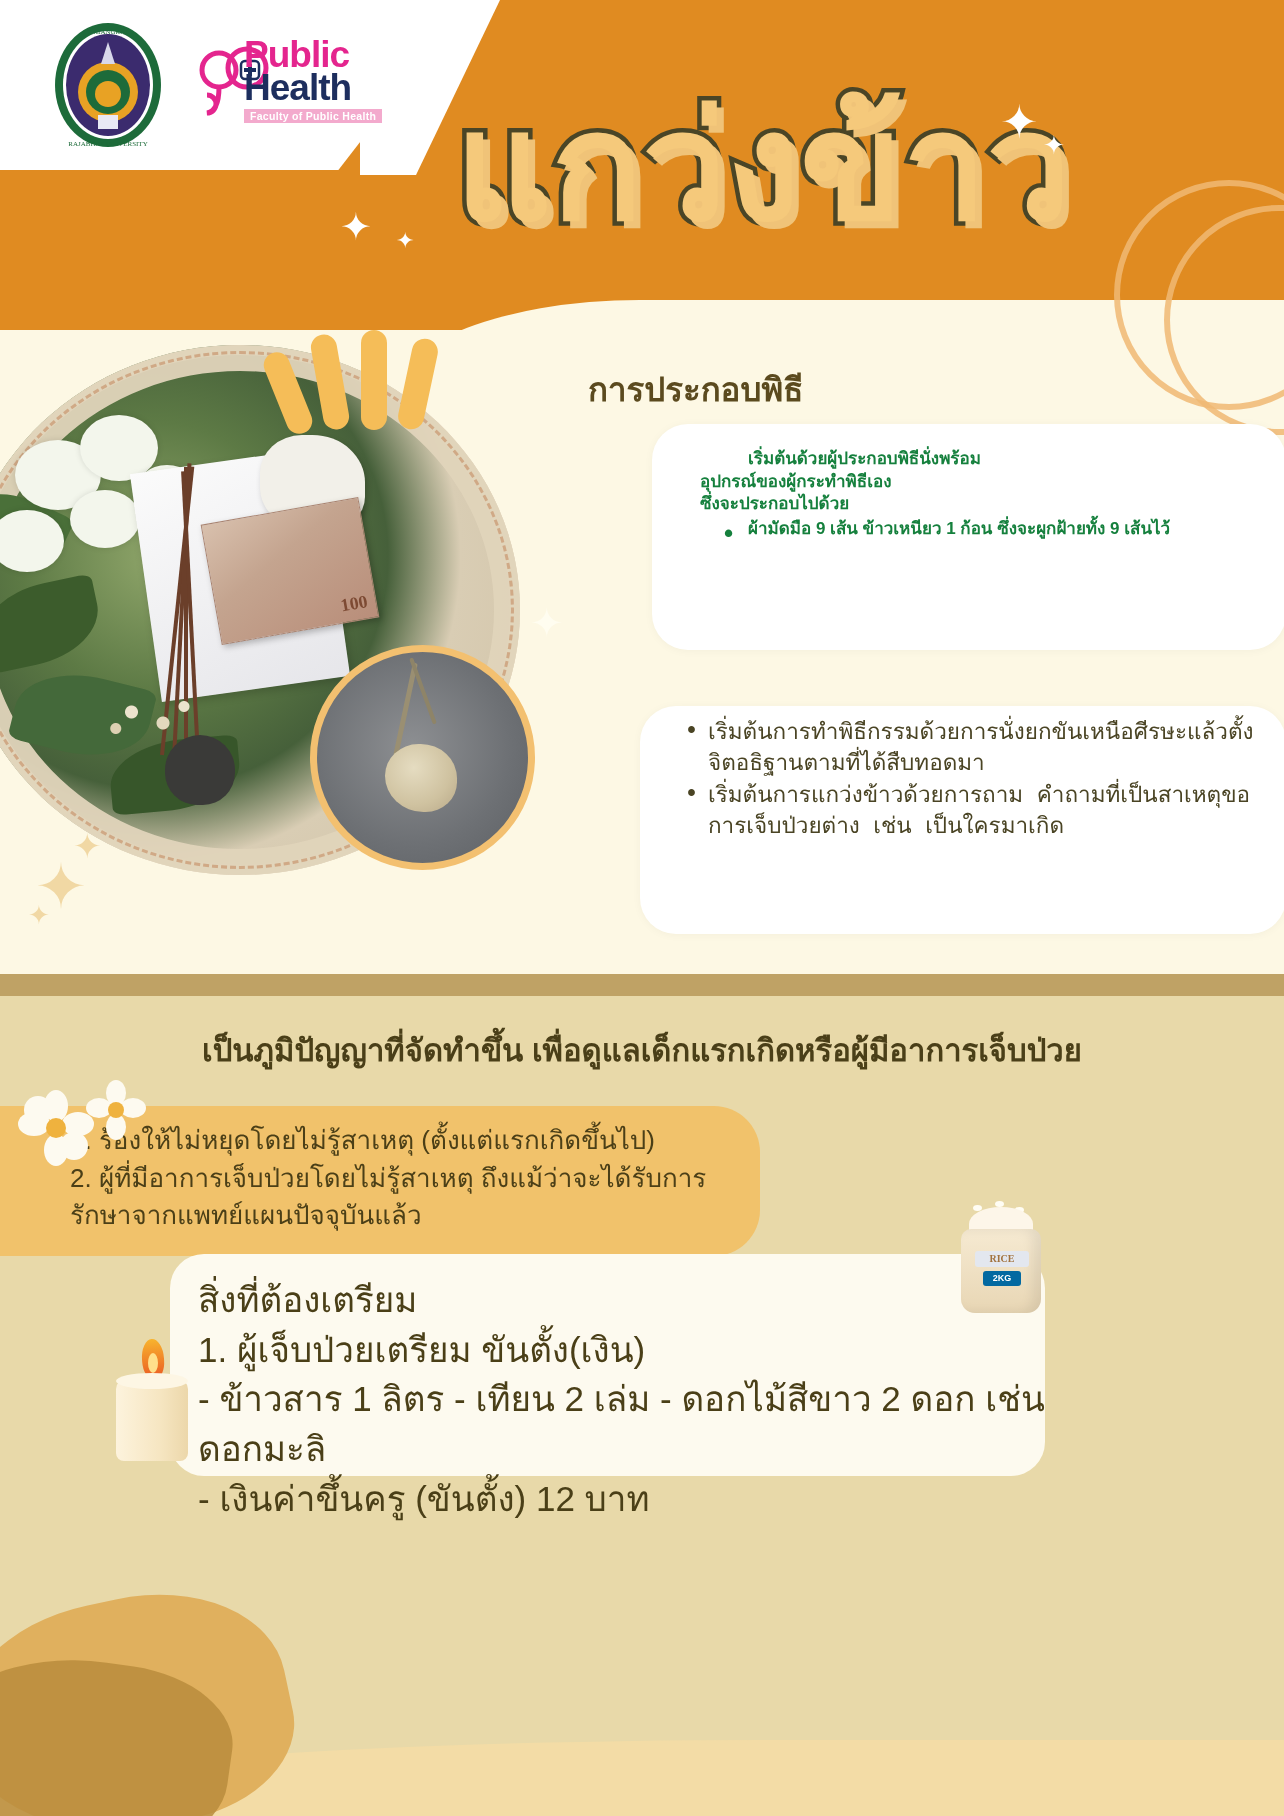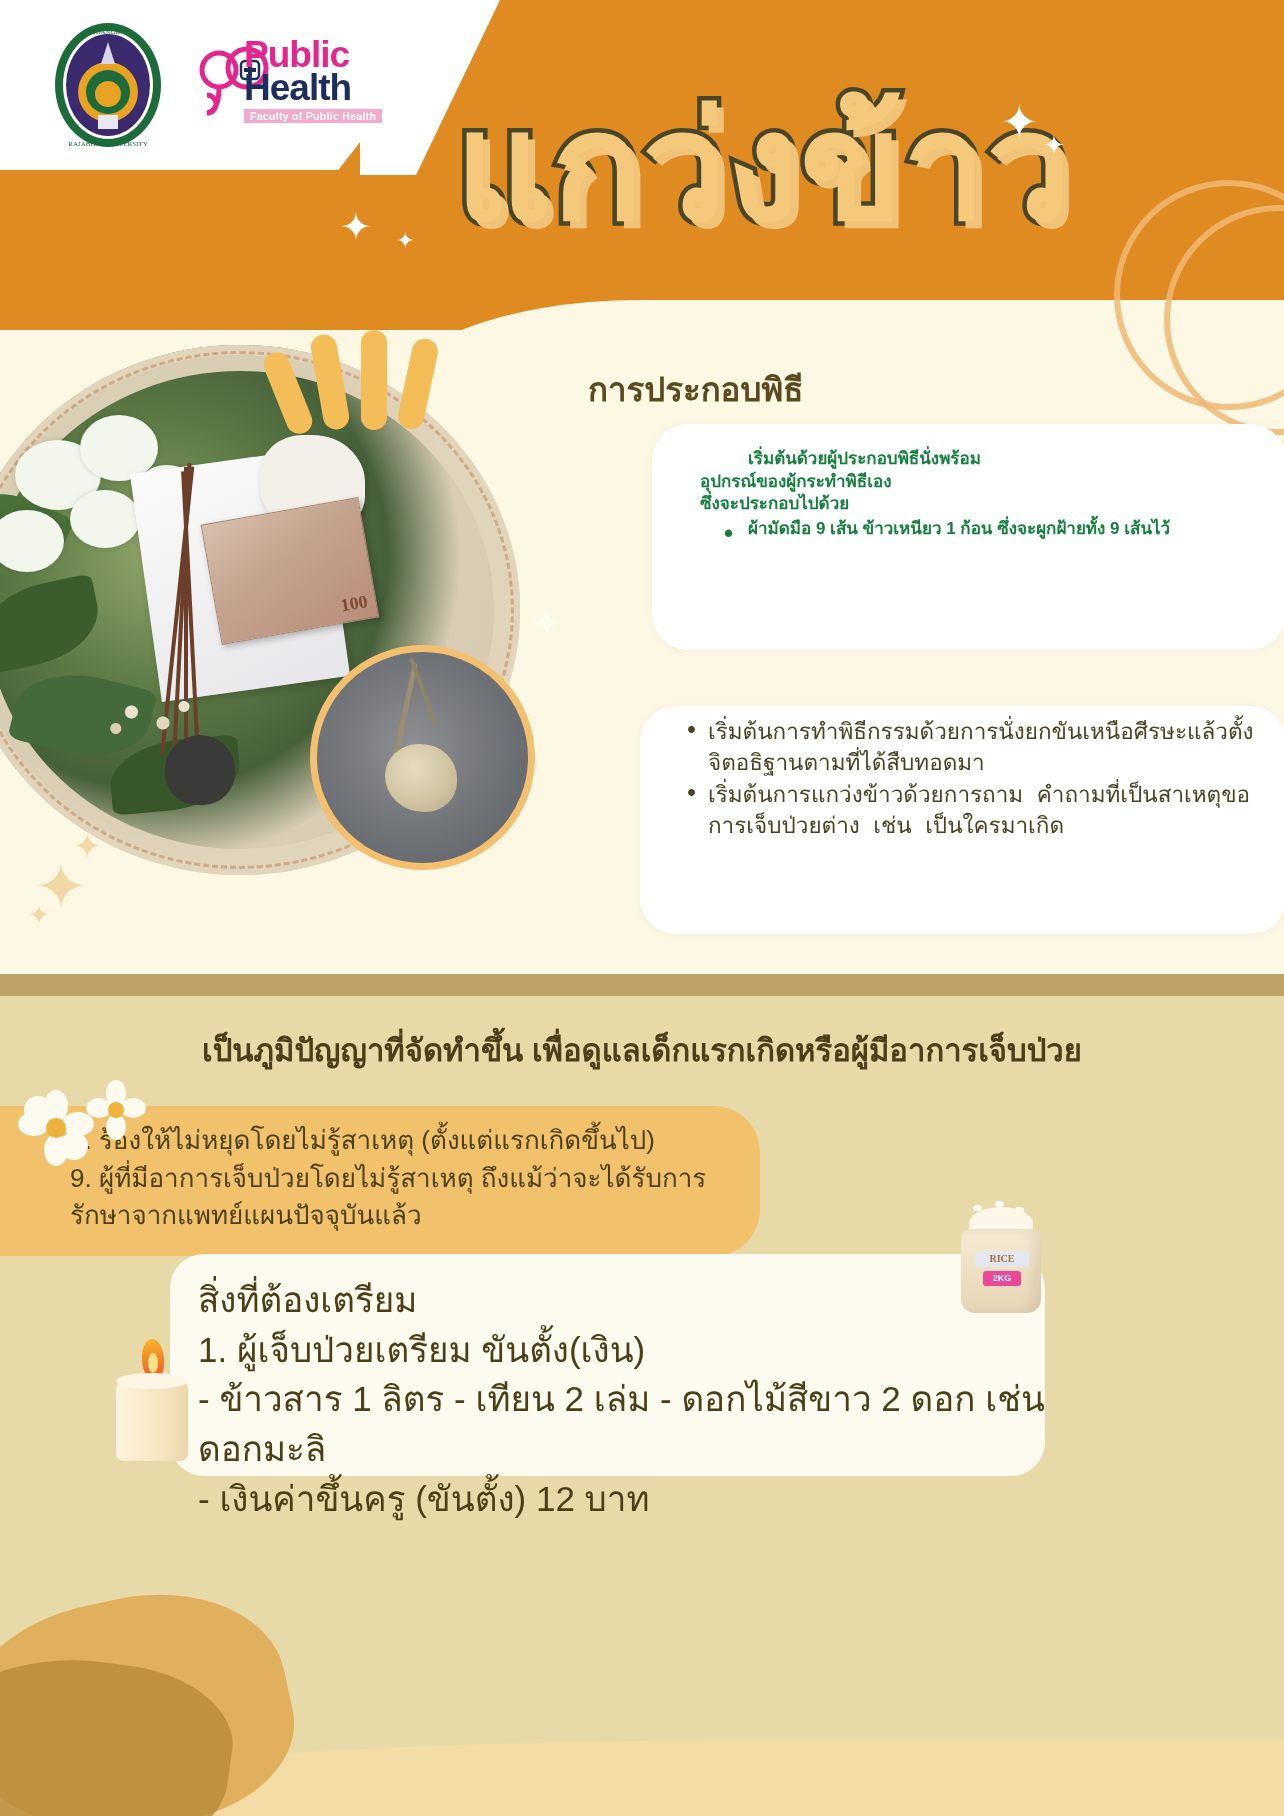--- a/index.html
+++ b/index.html
@@ -283,21 +283,21 @@
     background:#fdf6e9; border-radius:50% 50% 12px 12px;
   }
   .sack-label {
     position:absolute; left:20px; top:46px; width:54px; height:16px;
     background:#e3e7ef; border-radius:3px; font-size:10px; color:#a2733f;
     text-align:center; font-weight:bold; line-height:16px;
     font-family:"Liberation Serif",serif;
   }
   .sack-kg {
     position:absolute; left:28px; top:66px; width:38px; height:15px;
-    background:#ec4899; border-radius:3px; color:#fff; font-size:9px;
+    background:#0369a1; border-radius:3px; color:#fff; font-size:9px;
     text-align:center; line-height:15px; font-weight:bold;
   }
   .rice-grain { position:absolute; background:#fffdf4; border-radius:50%; }
 
   
   .candle { position:absolute; left:100px; top:1335px; width:120px; height:130px; z-index:9;}
   .candle-body {
     position:absolute; left:16px; top:44px; width:72px; height:82px;
     background:linear-gradient(90deg,#fdf3dd,#f6e6c2 60%,#ecd7aa);
     border-radius:10px 10px 8px 8px;
@@ -445,21 +445,21 @@
   </div>
 
   <div class="lower"></div>
   <div class="band"></div>
 
   <div class="lower-head">เป็นภูมิปัญญาที่จัดทำขึ้น เพื่อดูแลเด็กแรกเกิดหรือผู้มีอาการเจ็บป่วย</div>
 
   <div class="orange-box"></div>
   <div class="orange-text">
     <div>1. ร้องให้ไม่หยุดโดยไม่รู้สาเหตุ (ตั้งแต่แรกเกิดขึ้นไป)</div>
-    <div>9. ผู้ที่มีอาการเจ็บป่วยโดยไม่รู้สาเหตุ ถึงแม้ว่าจะได้รับการรักษาจากแพทย์แผนปัจจุบันแล้ว</div>
+    <div>2. ผู้ที่มีอาการเจ็บป่วยโดยไม่รู้สาเหตุ ถึงแม้ว่าจะได้รับการรักษาจากแพทย์แผนปัจจุบันแล้ว</div>
   </div>
 
   <div class="daisy" style="left:18px; top:1090px; width:76px; height:76px;">
     <div class="pet" style="left:26px; top:0;   width:24px; height:32px;"></div>
     <div class="pet" style="left:26px; top:44px;width:24px; height:32px;"></div>
     <div class="pet" style="left:0;   top:22px; width:32px; height:24px;"></div>
     <div class="pet" style="left:44px;top:22px; width:32px; height:24px;"></div>
     <div class="pet" style="left:6px; top:6px;  width:28px; height:28px;"></div>
     <div class="pet" style="left:42px;top:42px; width:28px; height:28px;"></div>
     <div class="core" style="left:28px; top:28px; width:20px; height:20px;"></div>

